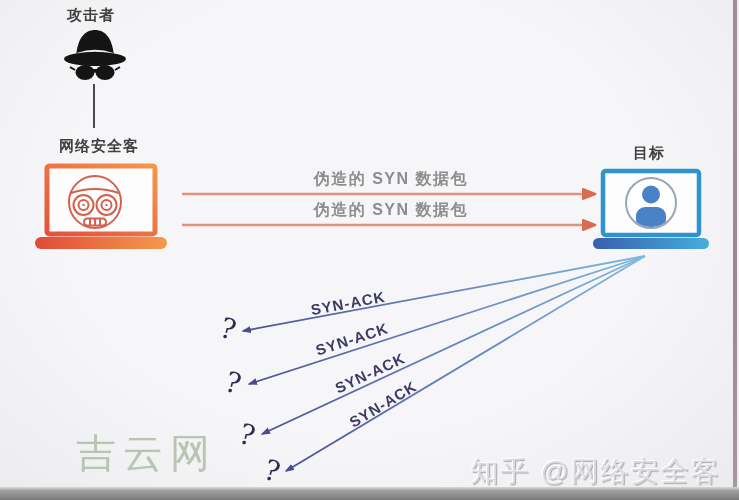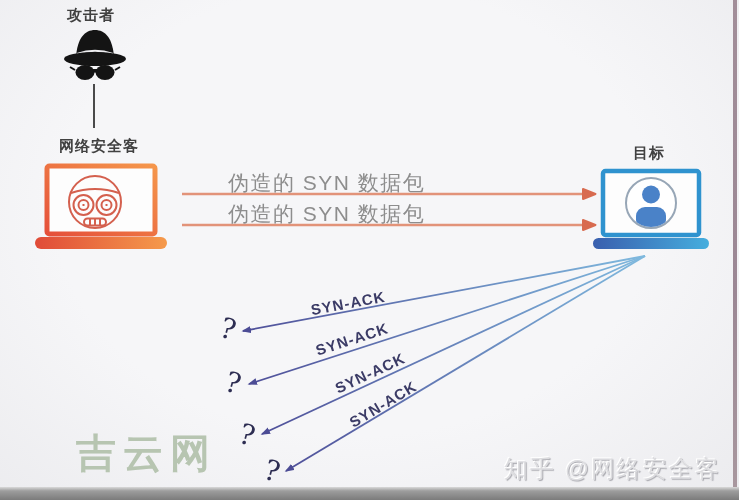--- a/index.html
+++ b/index.html
@@ -31,25 +31,26 @@
   
   .spy-icon    { left: 63px;  top: 27px; }
   .attacker-pc { left: 35px;  top: 162px; }
   .target-pc   { left: 593px; top: 167px; }
   .arrows-layer { left: 0; top: 0; pointer-events: none; }
 
   
   .syn-label {
     position: absolute;
     width: 240px;
-    text-align: left;
-    font-size: 21px;
+    text-align: right;
+    font-size: 16px;
     color: #8d8d8d;
     letter-spacing: 1.5px;
     white-space: nowrap;
+    font-weight: bold;
   }
   .syn-label-1 { left: 228px; top: 169px; }
   .syn-label-2 { left: 228px; top: 200px; }
 
   
   .synack-label {
     position: absolute;
     font-size: 15px;
     font-weight: 700;
     color: #3b3b66;
@@ -73,29 +74,29 @@
   .qmark-1 { left: 228px; top: 329px; transform: translate(-50%,-50%) rotate(16deg); }
   .qmark-2 { left: 233px; top: 383px; transform: translate(-50%,-50%) rotate(16deg); }
   .qmark-3 { left: 247px; top: 435px; transform: translate(-50%,-50%) rotate(16deg); }
   .qmark-4 { left: 272px; top: 471px; transform: translate(-50%,-50%) rotate(16deg); }
 
   
   .site-watermark {
     position: absolute;
     left: 76px; top: 426px;
     font-size: 40px;
-    font-weight: 700;
+    font-weight: 400;
     letter-spacing: 7px;
     color: #b4c3ae;
     opacity: 0.95;
   }
   .credit-watermark {
     position: absolute;
     right: 18px; top: 453px;
-    font-size: 24px;
+    font-size: 28px;
     letter-spacing: 2px;
     color: #dcdcdf;
     text-shadow: -1px -1px 0 #ffffff, 1px 1px 1px #a8a8ae;
   }
 
   
   .bottom-bar {
     position: absolute;
     left: 0; right: 0; bottom: 0;
     height: 13px;

